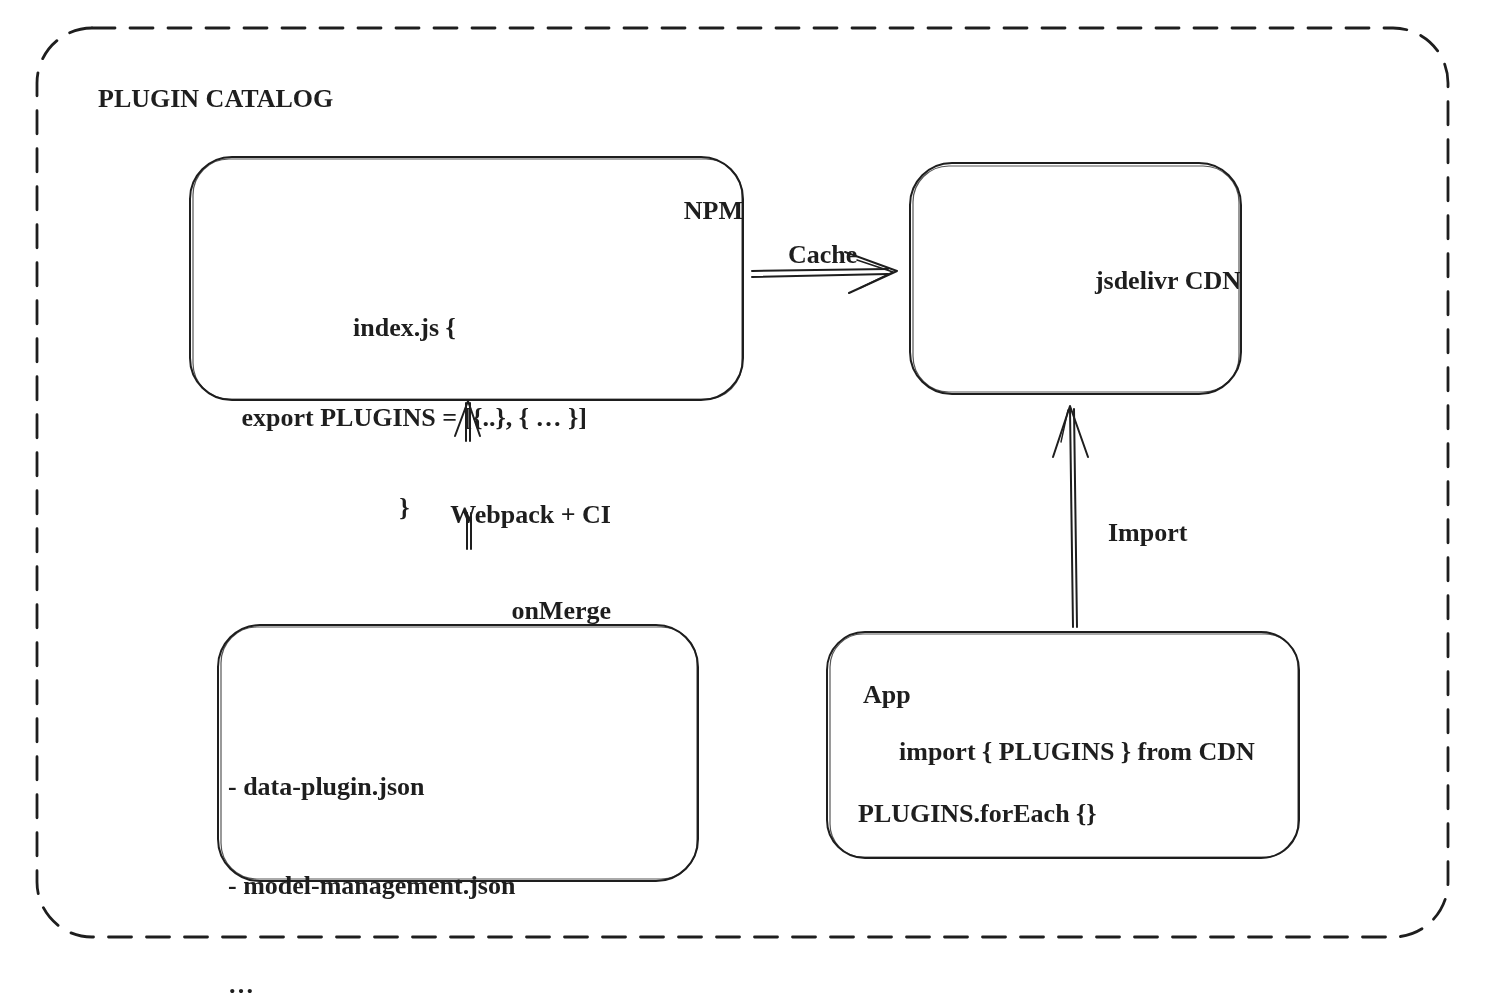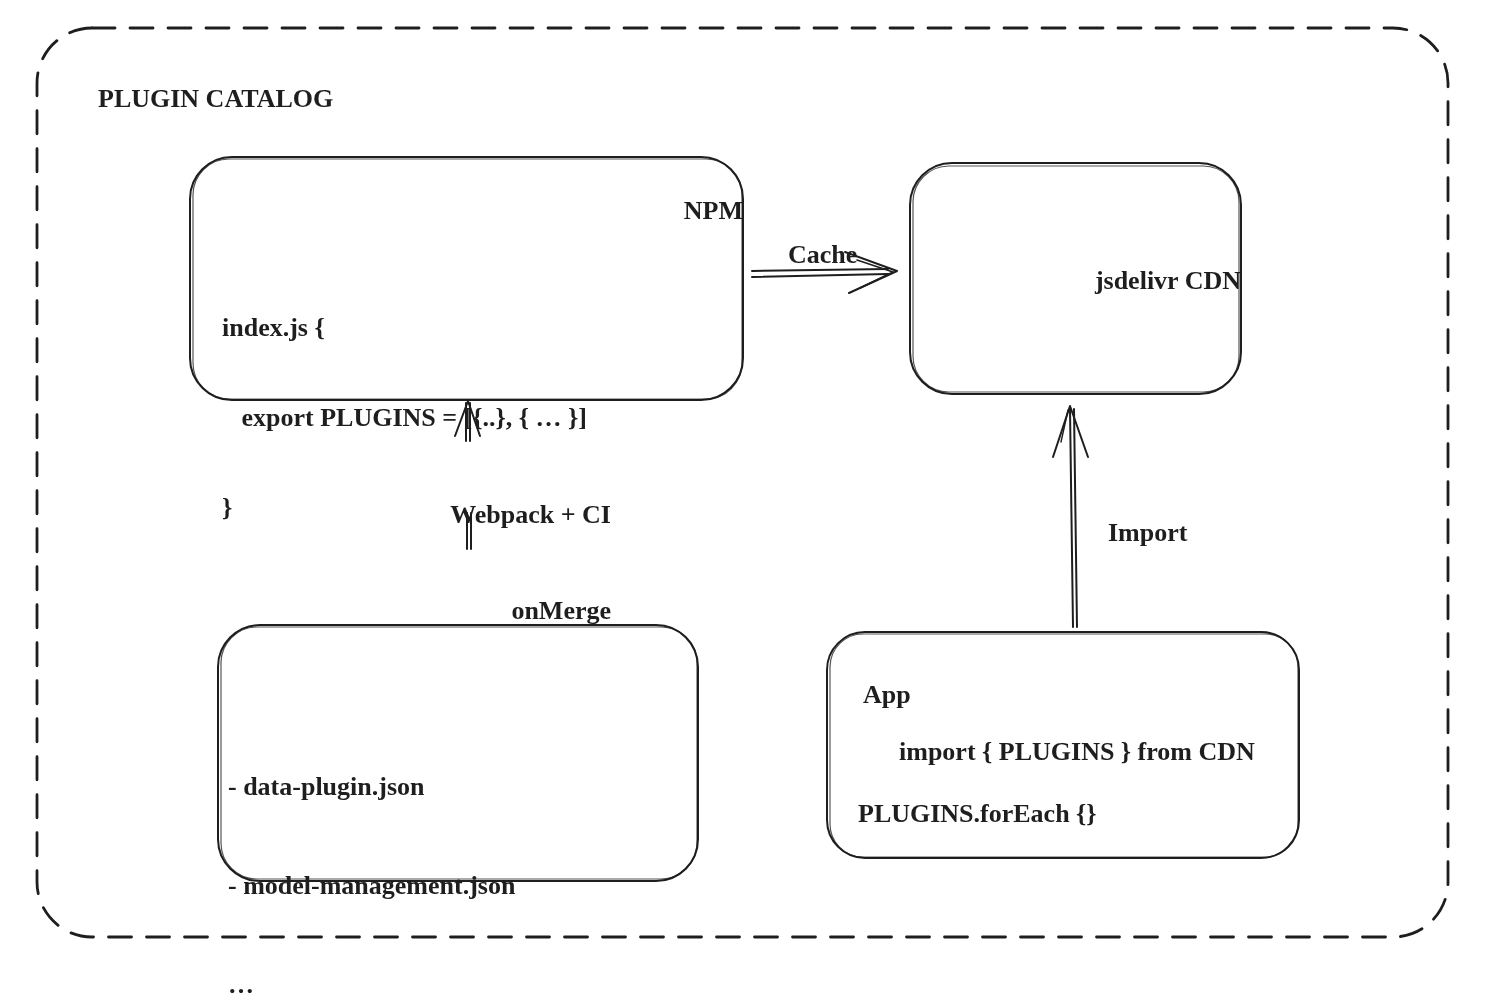--- a/index.html
+++ b/index.html
@@ -68,21 +68,21 @@
       <line x1="1070" y1="409" x2="1073" y2="627"></line>
       <line x1="1074" y1="409" x2="1077" y2="627"></line>
       <polyline points="1053,457 1070,406 1088,457"></polyline>
       <line x1="1068" y1="410" x2="1061" y2="442" stroke-width="1.4"></line>
     </g>
   </svg>
 
   <div class="txt" style="left:98px;top:84px;">PLUGIN CATALOG</div>
 
   <div class="txt center" style="left:190px;top:196px;width:553px;">NPM</div>
-  <div class="txt code" style="left:222px;top:253px;">
+  <div class="txt code" style="left:222px;top:253px;text-align:center;">
     <div>index.js {</div>
     <div>   export PLUGINS = [{..}, { … }]</div>
     <div>}</div>
   </div>
 
   <div class="txt" style="left:788px;top:218px;margin-top:22px;">Cache</div>
 
   <div class="txt center" style="left:910px;top:266px;width:331px;">jsdelivr CDN</div>
 
   <div class="txt center" style="left:335px;top:435px;width:276px;line-height:32px;">

